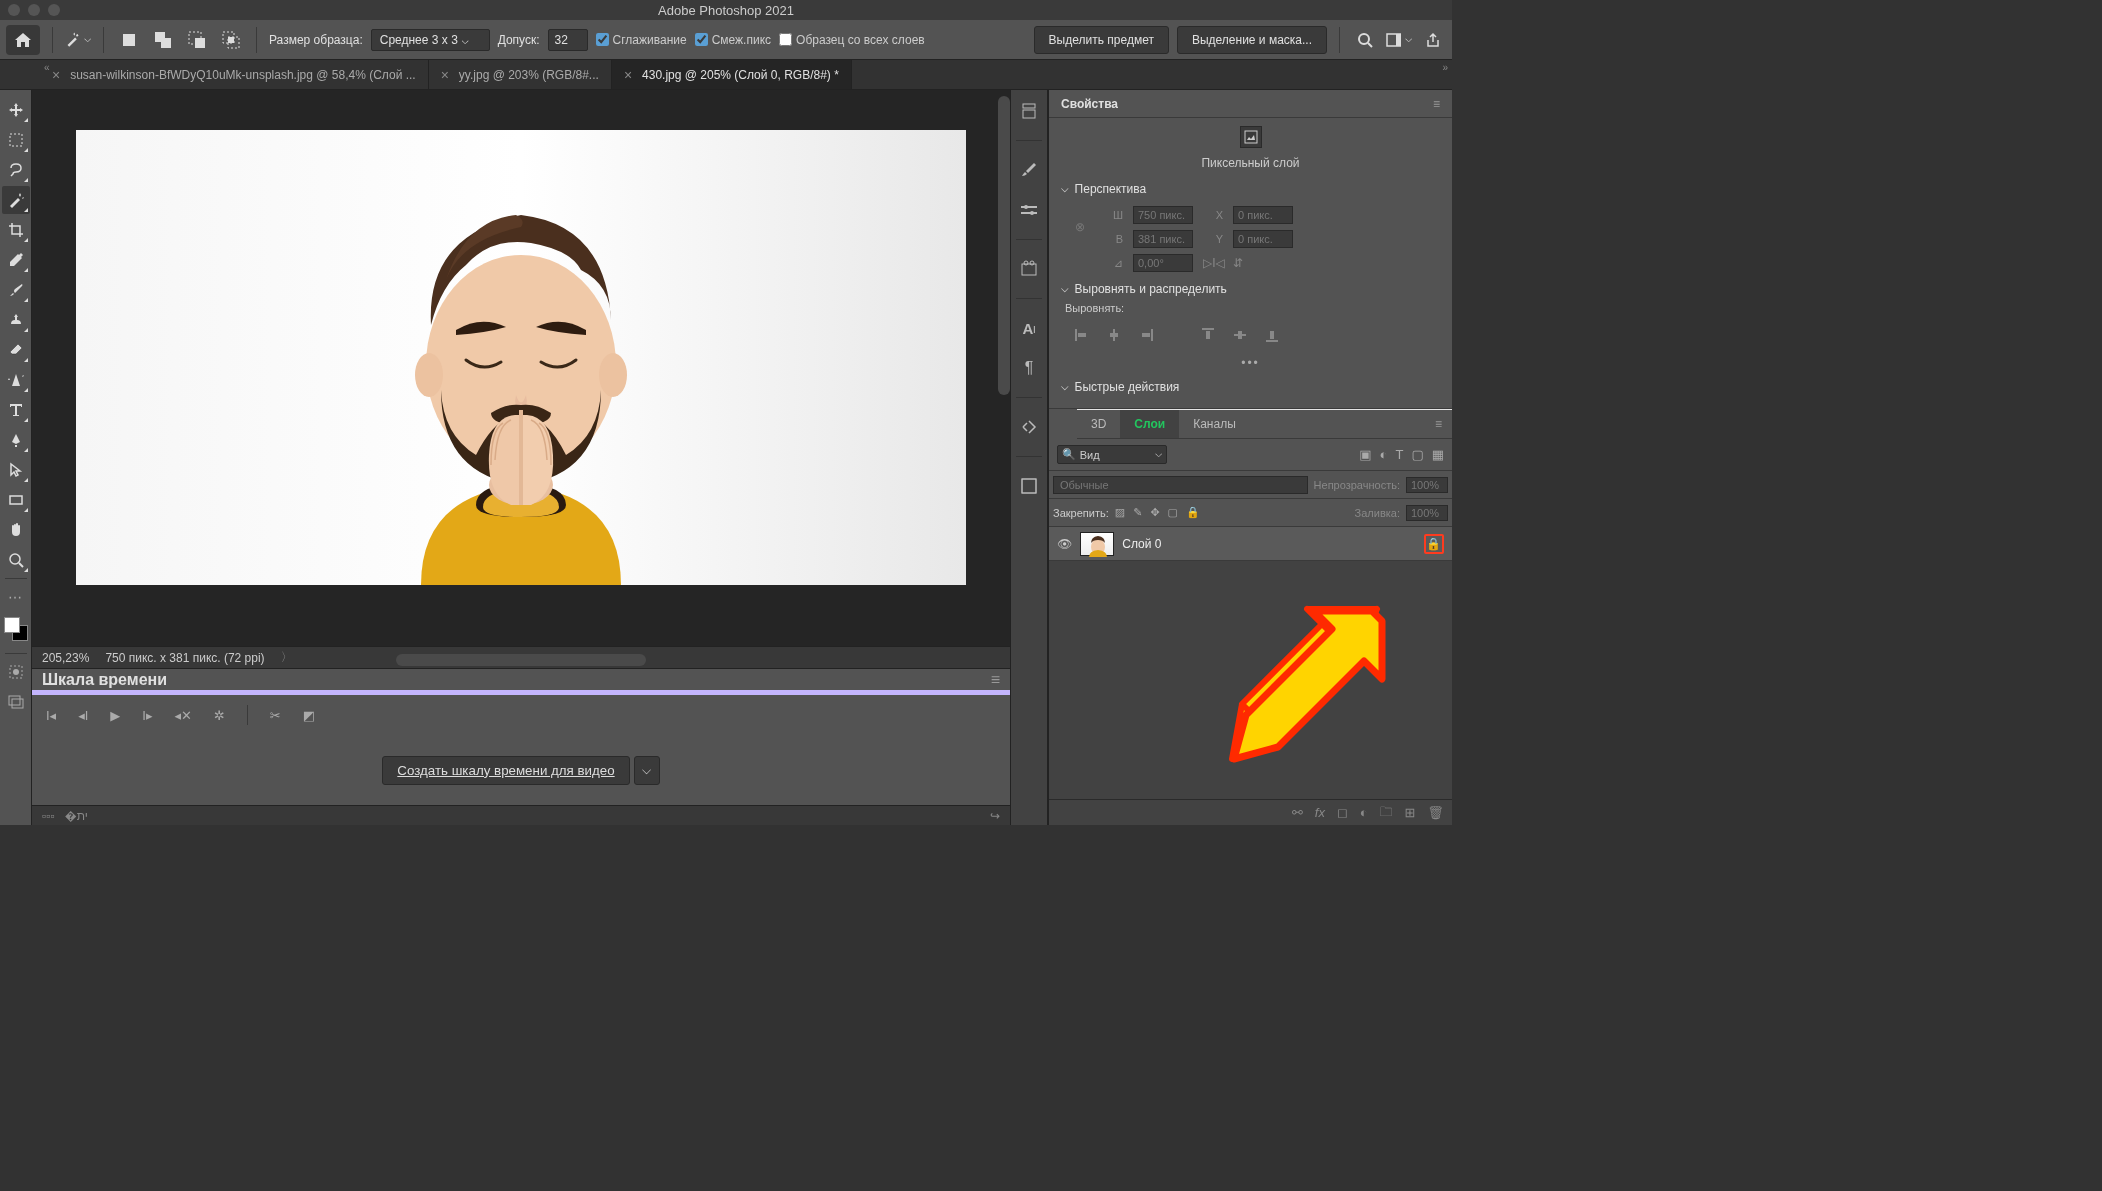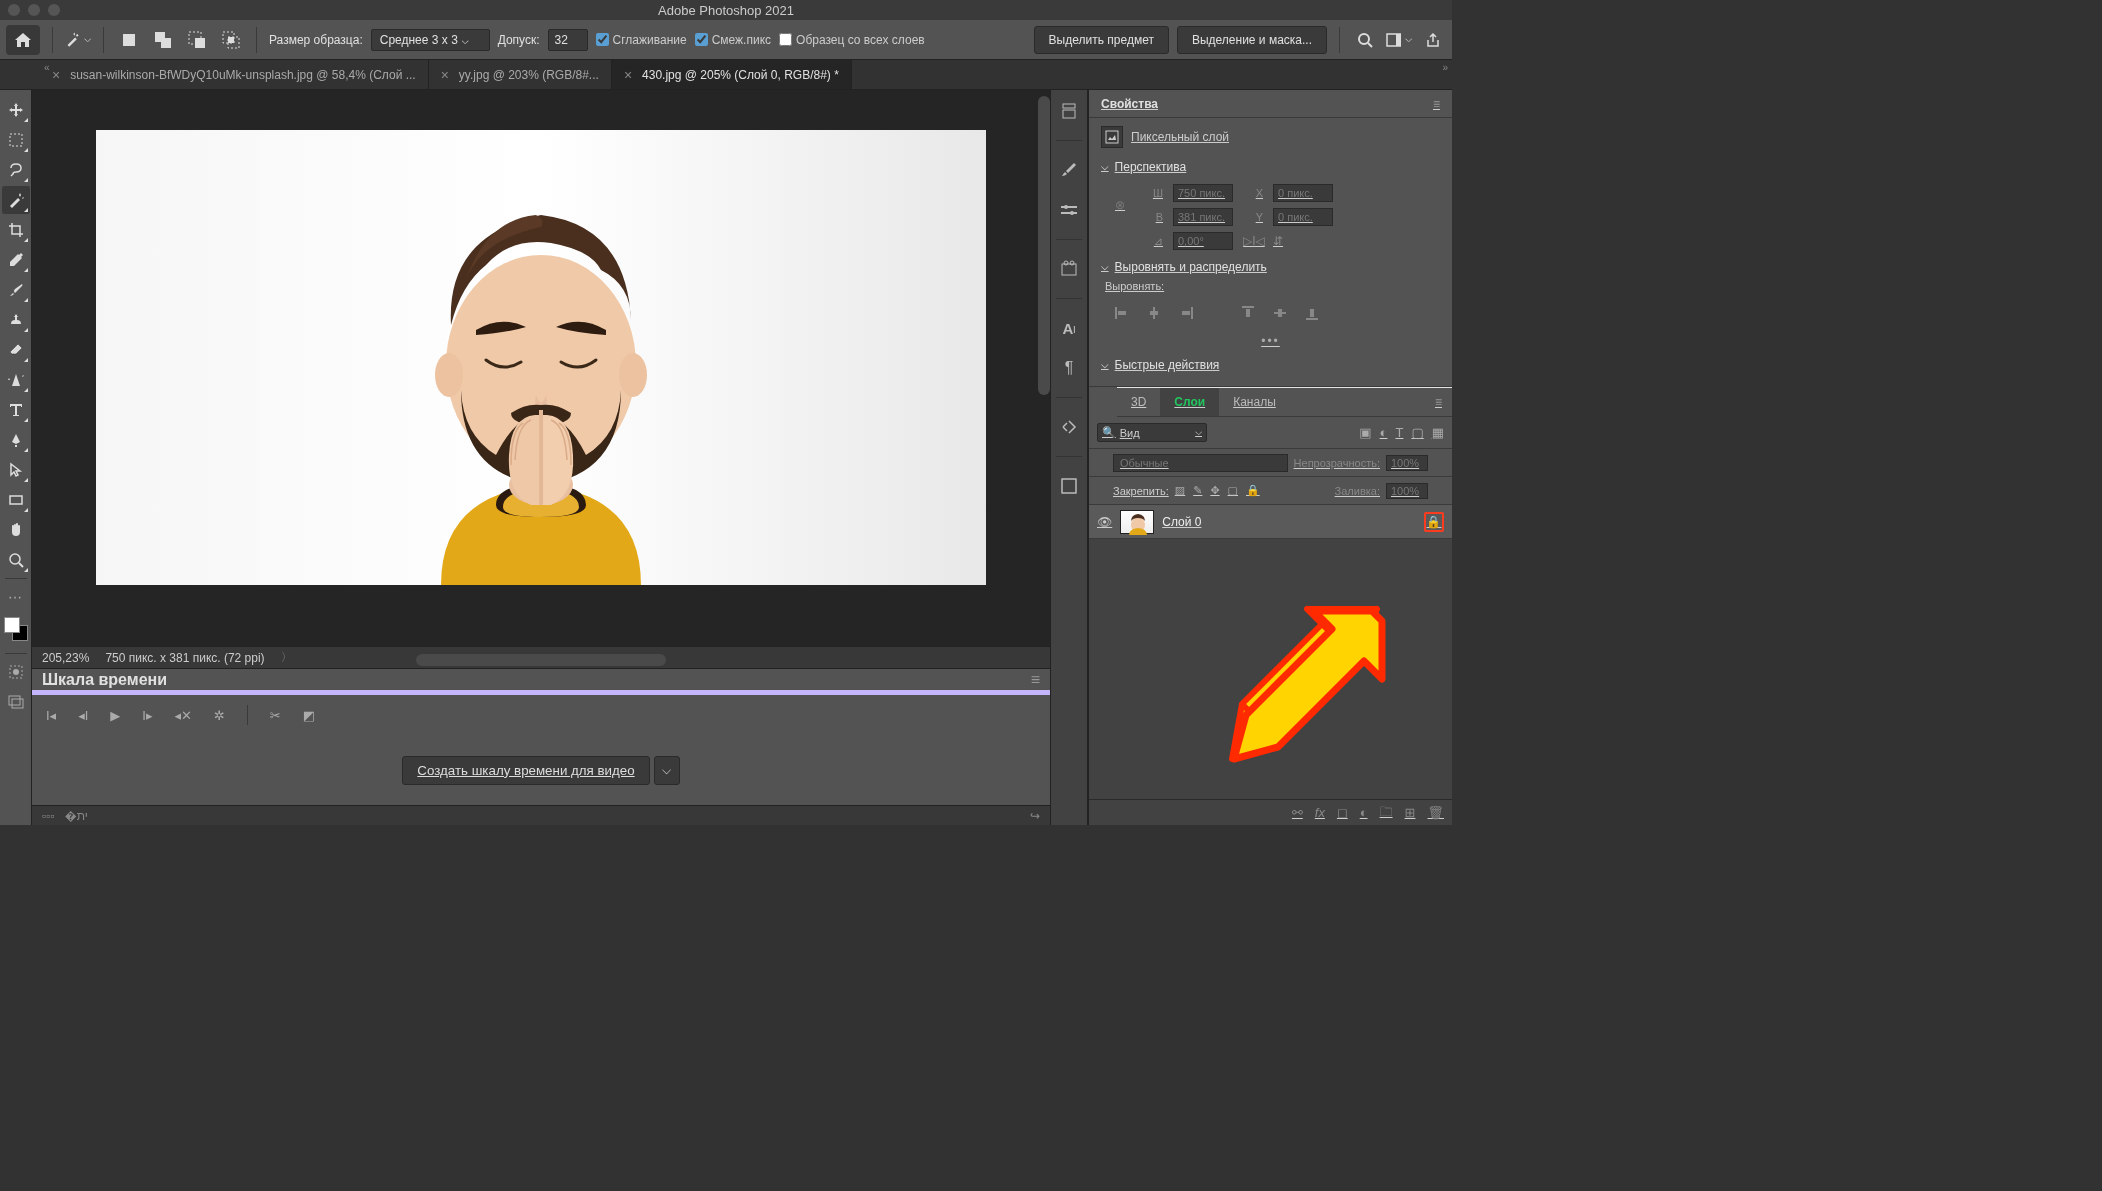--- a/index.html
+++ b/index.html
@@ -51,42 +51,42 @@
 .tl-btn { cursor: pointer; font-size: 13px; }
 .tl-sep { width: 1px; height: 20px; background: #3a3a3a; }
 .timeline-body { height: 70px; display: flex; align-items: center; justify-content: center; }
 .timeline-create { display: flex; gap: 4px; }
 .timeline-create-btn { background: #3a3a3a; border: 1px solid #2a2a2a; color: #ddd; padding: 6px 14px; border-radius: 3px; cursor: pointer; text-decoration: underline; }
 .timeline-create-dd { background: #3a3a3a; border: 1px solid #2a2a2a; color: #ddd; width: 26px; border-radius: 3px; display: flex; align-items: center; justify-content: center; cursor: pointer; }
 .timeline-footer { height: 20px; background: #383838; border-top: 1px solid #222; display: flex; align-items: center; padding: 0 10px; gap: 10px; color: #888; }
 .right-strip { width: 38px; background: #424242; display: flex; flex-direction: column; align-items: center; padding-top: 10px; gap: 18px; border-left: 1px solid #222; border-right: 1px solid #222; }
 .strip-icon { width: 22px; height: 22px; display: flex; align-items: center; justify-content: center; color: #bbb; cursor: pointer; }
 .strip-sep { width: 26px; height: 1px; background: #333; }
-.panels { width: 364px; background: #535353; display: flex; flex-direction: column; border-left: 1px solid #222; text-decoration: underline; }
+.panels { width: 404px; background: #535353; display: flex; flex-direction: column; border-left: 1px solid #222; }
 .panel-header { height: 28px; display: flex; align-items: center; padding: 0 12px; font-size: 12px; color: #e0e0e0; font-weight: 600; border-bottom: 1px solid #3a3a3a; }
 .panel-menu { margin-left: auto; color: #999; cursor: pointer; }
 .panel-body { padding: 8px 12px; font-size: 12px; color: #ccc; }
-.prop-row { display: flex; align-items: center; gap: 8px; margin-bottom: 6px; }
+.prop-row { display: flex; align-items: center; gap: 8px; margin-bottom: 6px; flex-direction: column; }
 .prop-icon { width: 22px; height: 22px; background: #3a3a3a; border: 1px solid #2a2a2a; display: flex; align-items: center; justify-content: center; }
 .collapse-hdr { display: flex; align-items: center; gap: 6px; padding: 6px 0; font-size: 12px; color: #e0e0e0; cursor: pointer; }
 .collapse-hdr::before { content: '⌵'; font-size: 10px; transform: rotate(0deg); }
 .transform-grid { display: grid; grid-template-columns: 18px 20px 60px 20px 60px; gap: 6px 10px; align-items: center; padding: 4px 0 4px 14px; color: #888; }
 .tg-label { text-align: right; font-size: 11px; }
 .tg-input { background: #3a3a3a; border: 1px solid #2a2a2a; color: #777; padding: 2px 4px; width: 60px; font-size: 11px; }
 .align-row { display: flex; gap: 10px; padding: 6px 0 6px 10px; color: #888; }
 .align-btn { width: 22px; height: 22px; display: flex; align-items: center; justify-content: center; cursor: pointer; }
 .more-dots { text-align: center; color: #aaa; padding: 4px 0; letter-spacing: 2px; }
 .layers-tabs { height: 30px; display: flex; align-items: stretch; border-bottom: 1px solid #3a3a3a; border-top: 1px solid #e5e5e5; margin-left: 28px; }
 .ltab { padding: 0 14px; display: flex; align-items: center; font-size: 12px; color: #bbb; cursor: pointer; }
 .ltab.active { background: #424242; color: #22c55e; font-weight: 600; }
 .layers-filter { height: 32px; display: flex; align-items: center; padding: 0 8px; gap: 6px; border-bottom: 1px solid #3a3a3a; }
 .filter-select { background: #3a3a3a; border: 1px solid #2a2a2a; color: #ccc; padding: 2px 4px; width: 110px; font-size: 11px; display: flex; align-items: center; gap: 4px; border-radius: 2px; }
 .filter-icons { display: flex; gap: 8px; margin-left: auto; color: #aaa; }
 .filter-icons span { cursor: pointer; font-size: 13px; }
-.blend-row, .lock-row { height: 28px; display: flex; align-items: center; padding: 0 24px; gap: 6px; border-bottom: 1px solid #3a3a3a; font-size: 11px; }
+.blend-row, .lock-row { height: 28px; display: flex; align-items: center; padding: 0 4px; gap: 6px; border-bottom: 1px solid #3a3a3a; font-size: 11px; }
 .blend-select { background: #3a3a3a; border: 1px solid #2a2a2a; color: #777; padding: 2px 6px; flex: 1; font-size: 11px; }
 .blend-opacity { color: #888; }
 .opacity-val { background: #3a3a3a; border: 1px solid #2a2a2a; color: #777; padding: 1px 4px; width: 42px; font-size: 11px; }
 .lock-icons { display: flex; gap: 8px; color: #aaa; }
 .lock-icons span { cursor: pointer; }
 .layer-list { flex: 1; background: #424242; overflow: hidden; position: relative; }
 .layer-item { height: 34px; background: #5a5a5a; display: flex; align-items: center; padding: 0 8px; gap: 8px; border-bottom: 1px solid #3a3a3a; }
 .layer-eye { color: #ccc; cursor: pointer; }
 .layer-thumb { width: 34px; height: 24px; background: linear-gradient(#fff,#eee); border: 1px solid #222; position: relative; }
 .layer-name { color: #eee; font-size: 12px; }

